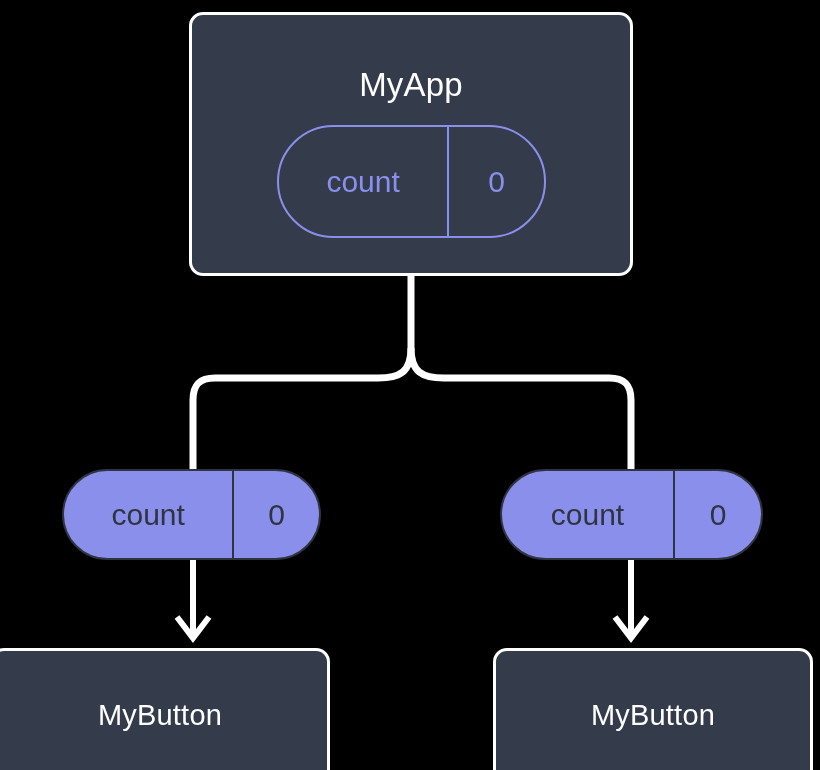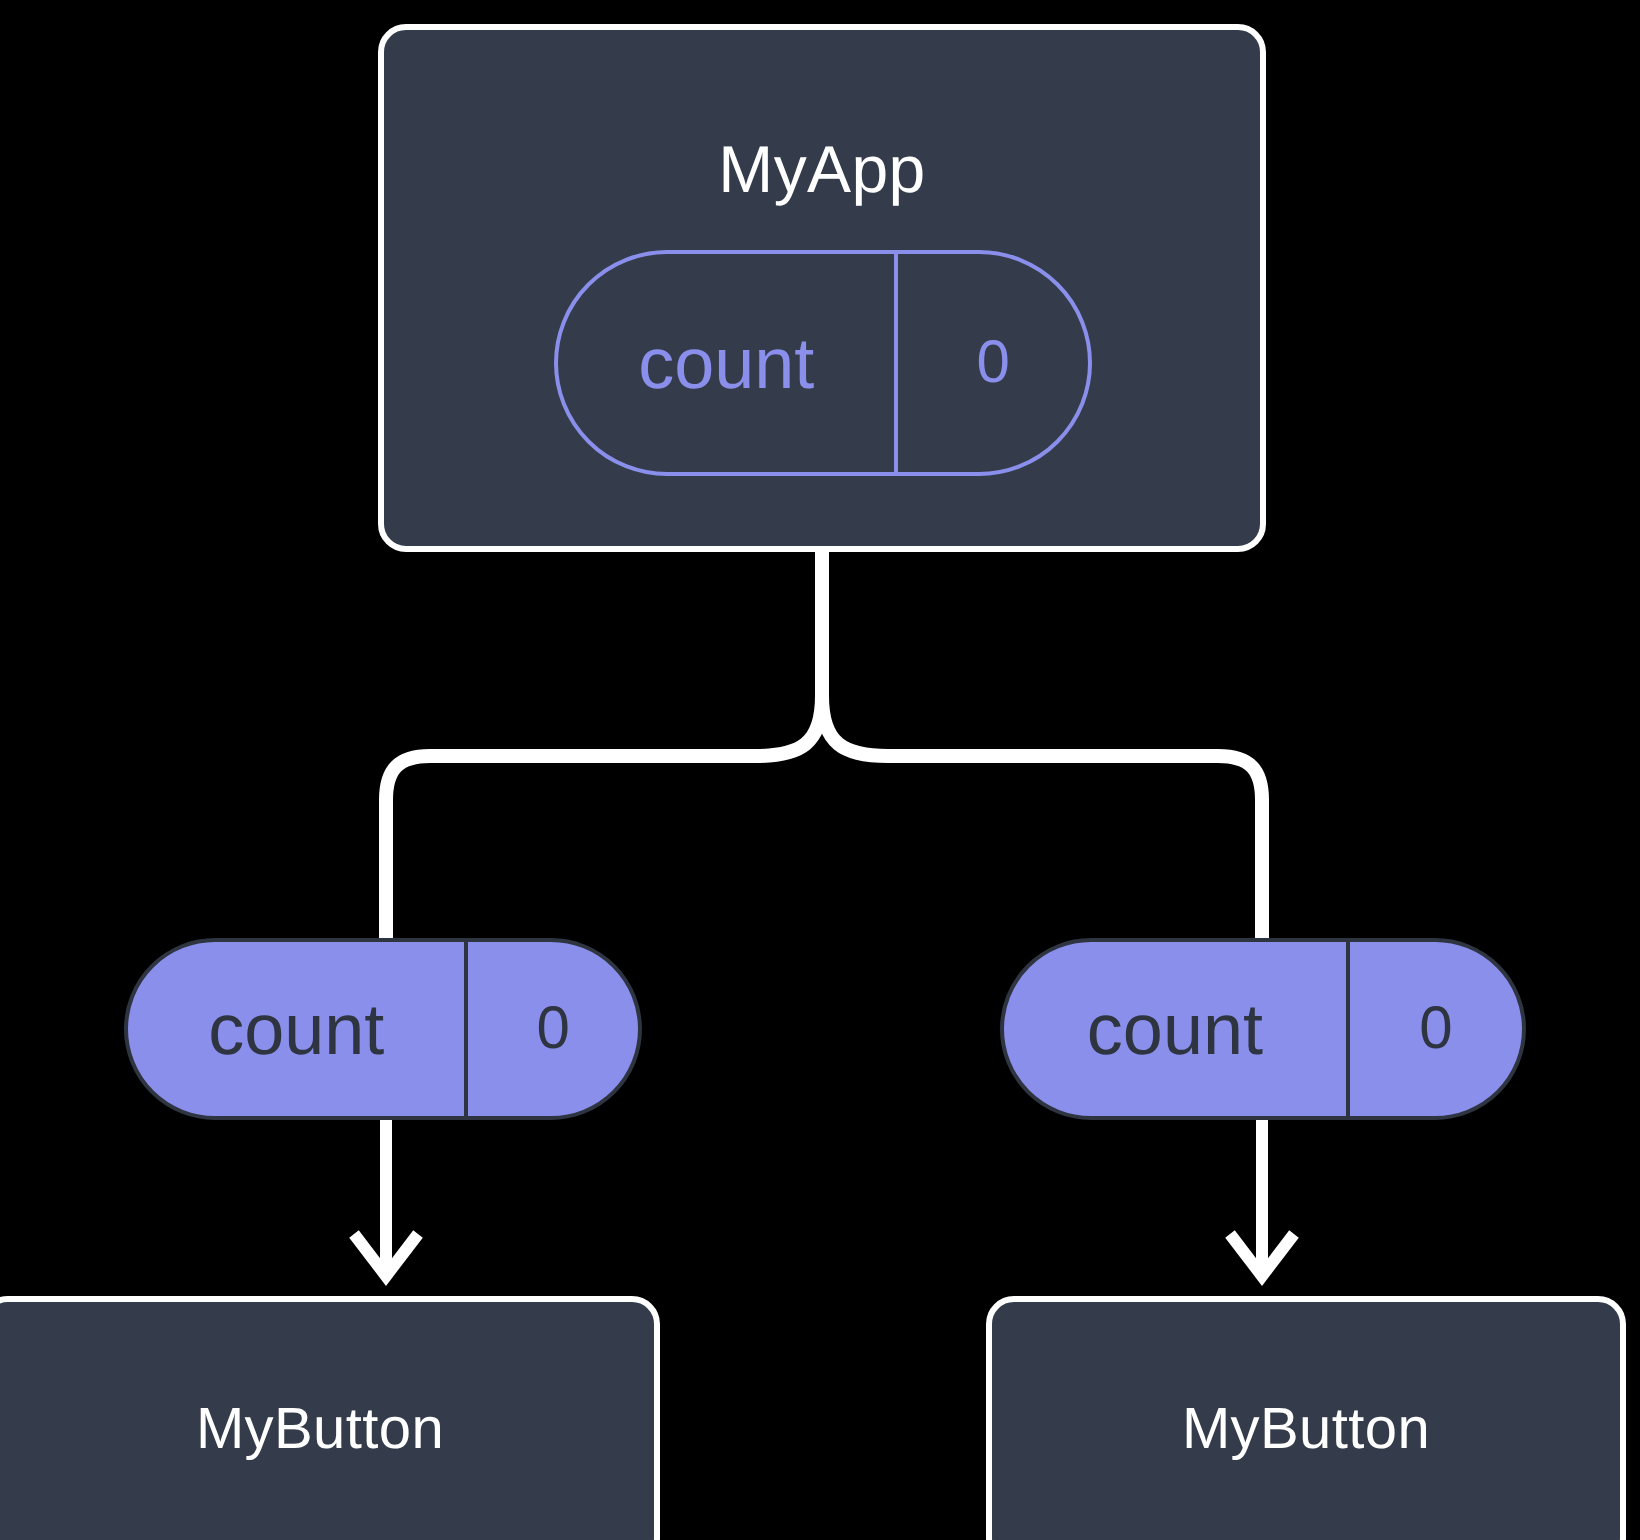--- a/index.html
+++ b/index.html
@@ -99,21 +99,21 @@
   }
   .state-pill .pill-key,
   .state-pill .pill-value {
     display: flex;
     align-items: center;
     justify-content: center;
     line-height: 1;
     white-space: nowrap;
   }
   .state-pill .pill-key {
-    font-size: 36px;
+    font-size: 30px;
   }
   .state-pill .pill-value {
     font-size: 30px;
   }
 
   
   .pill-outlined {
     background: transparent;
     border: 2px solid #8b8fec;
   }

